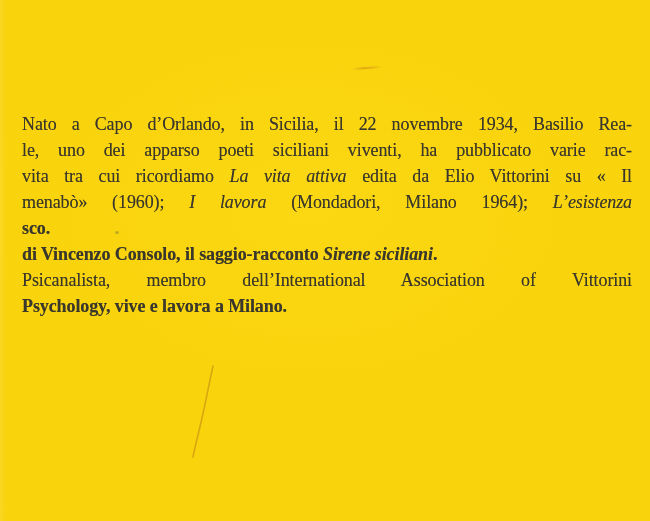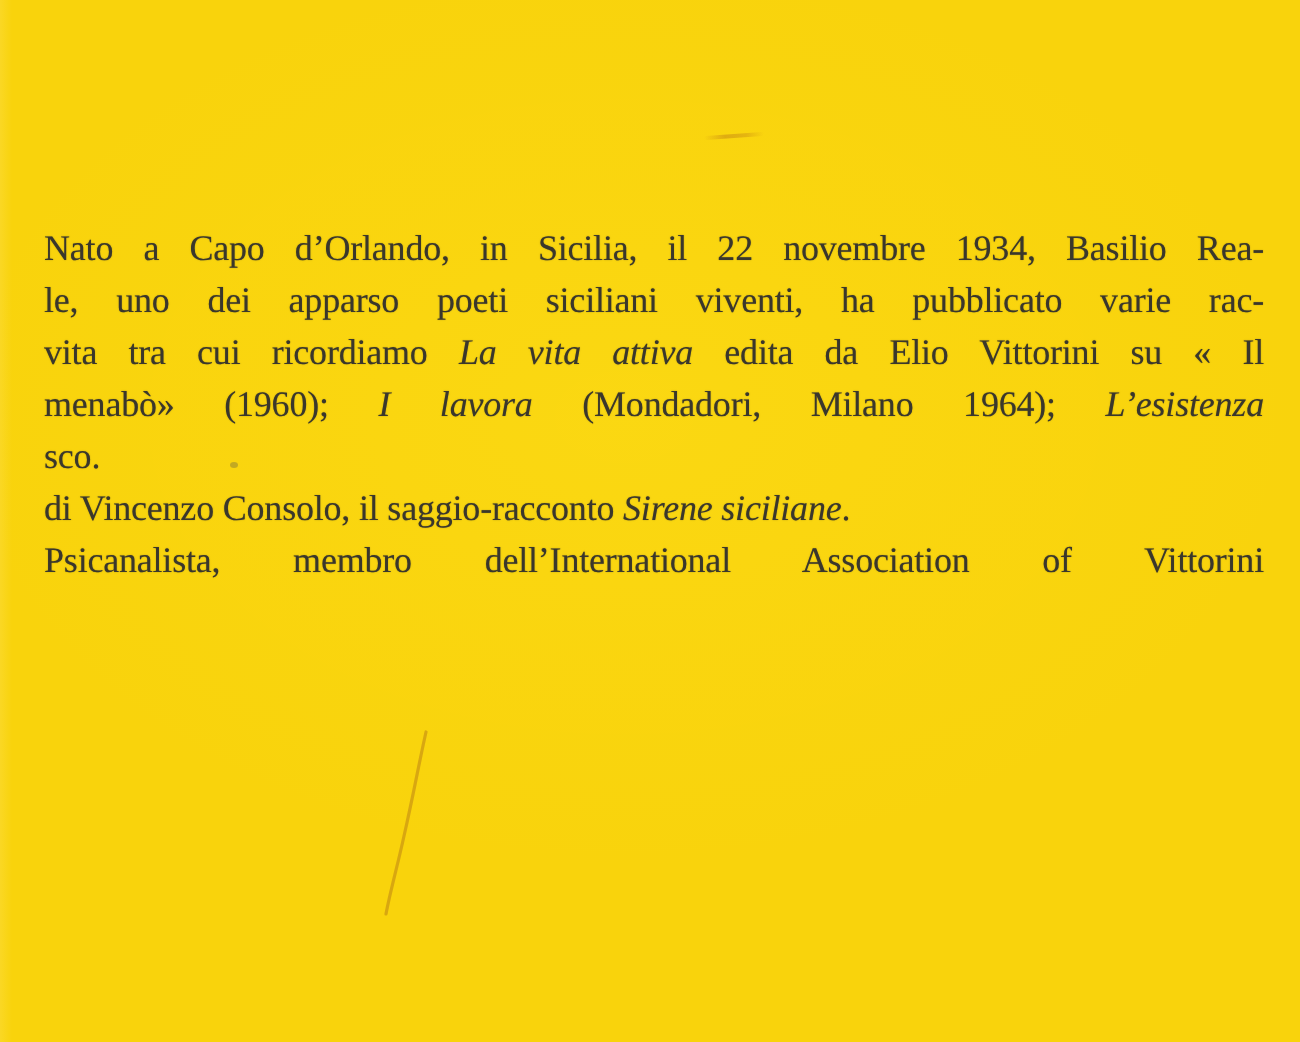--- a/index.html
+++ b/index.html
@@ -43,20 +43,21 @@
   .line {
     height: 26px;
     line-height: 26px;
     text-align: justify;
     text-align-last: justify;
     white-space: normal;
   }
   .line.left {
     text-align: left;
     text-align-last: left;
+    font-weight: bold;
   }
   .it {
     font-style: italic;
   }
   
   .mark-dash {
     position: absolute;
     left: 352px;
     top: 67px;
     width: 30px;
@@ -89,22 +90,23 @@
 
 <div class="page">
   <div class="vignette"></div>
 
   <div class="textblock">
       <div class="line"><span>Nato a Capo d’Orlando, in Sicilia, il 22 novembre 1934, Basilio Rea-</span></div>
       <div class="line"><span>le, uno dei apparso poeti siciliani viventi, ha pubblicato varie rac-</span></div>
       <div class="line"><span>vita tra cui ricordiamo </span><span class="it">La vita attiva</span><span> edita da Elio Vittorini su « Il</span></div>
       <div class="line"><span>menabò» (1960); </span><span class="it">I lavora</span><span> (Mondadori, Milano 1964); </span><span class="it">L’esistenza</span></div>
       <div class="line left"><span>sco.</span></div>
-      <div class="line left"><span>di Vincenzo Consolo, il saggio-racconto </span><span class="it">Sirene siciliane</span><span>.</span></div>
+      <div class="line left"><span>di Vincenzo Consolo, il saggio-racconto </span><span class="it">Sirene siciliani</span><span>.</span></div>
       <div class="line"><span>Psicanalista, membro dell’International Association of Vittorini</span></div>
+      <div class="line left"><span>Psychology, vive e lavora a Milano.</span></div>
     </div>
 
   <div class="mark-dash"></div>
 
   <svg class="mark-scratch" width="40" height="100" viewBox="0 0 40 100">
     <path d="M 28 4 C 24 22, 22 34, 17 56 C 14 70, 10 84, 8 95" fill="none" stroke="#b97c15" stroke-width="1.6" stroke-linecap="round"></path>
   </svg>
 
   <div class="mark-dot"></div>
 </div>

